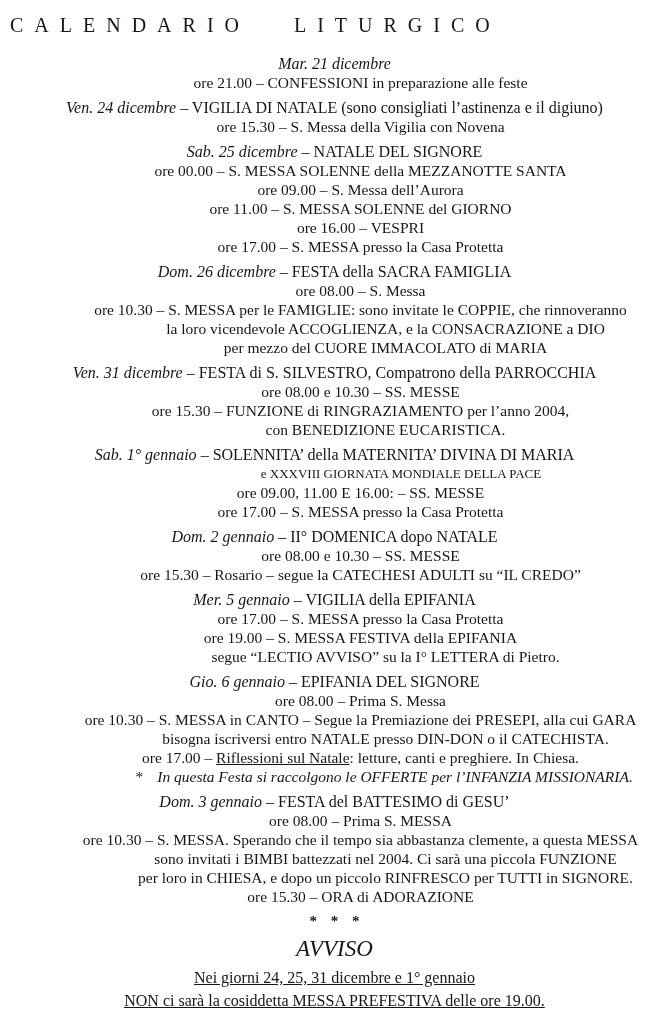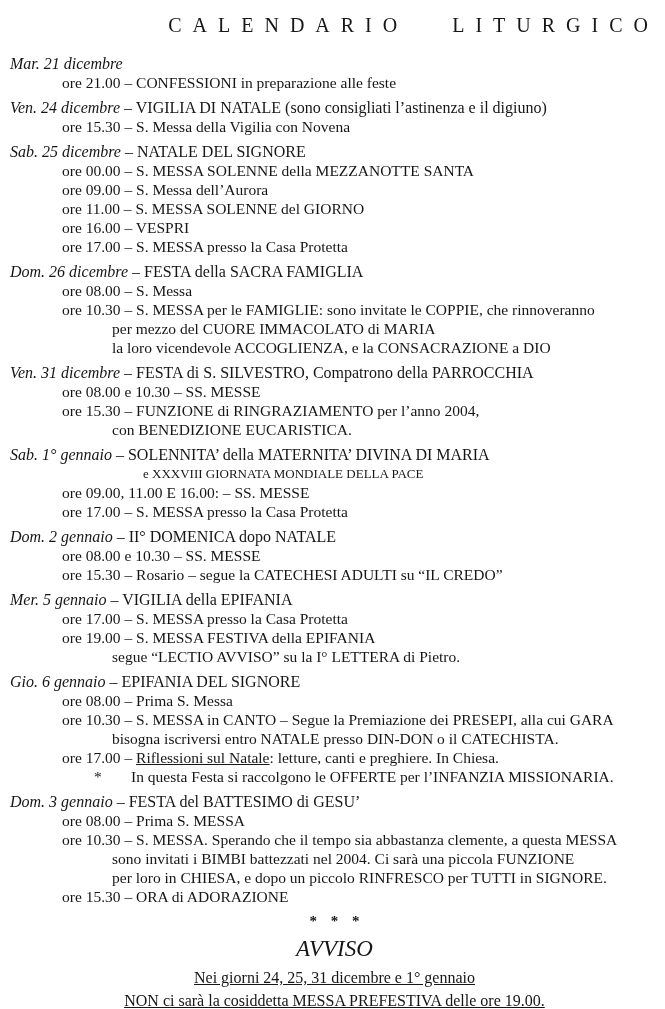--- a/index.html
+++ b/index.html
@@ -13,36 +13,36 @@
   body {
     color: #161616;
     font-family: "Liberation Serif", serif;
     font-size: 15.5px;
   }
   .page {
     padding: 12px 6px 0 10px;
     width: 649px;
   }
   .doc-title {
-    text-align: right;
+    text-align: left;
     font-size: 20px;
     font-weight: normal;
     letter-spacing: 0.55em;
     word-spacing: 1.4em;
     line-height: 26px;
     margin: 0 0 16px 0;
     white-space: nowrap;
   }
-  .entry { margin-bottom: 6px; }
+  .entry { margin-bottom: 6px; text-align: center; }
   .line { line-height: 19px; white-space: nowrap; }
   .line.heading { font-size: 16px; }
   .line.time { margin-left: 52px; }
   .line.cont { margin-left: 102px; }
   .line.cont-deep { margin-left: 133px; font-size: 13px; }
-  .line.star { margin-left: 84px; }
+  .line.star { margin-left: 84px; font-style: italic; }
   .star-mark { display: inline-block; width: 37px; }
   .it { font-style: italic; }
   .ul { text-decoration: underline; }
   .footer { text-align: center; margin-top: 2px; }
   .separator {
     font-weight: bold;
     word-spacing: 10px;
     line-height: 18px;
     font-size: 15px;
   }
@@ -80,22 +80,22 @@
         <div class="line time"><span>ore 00.00 – S. MESSA SOLENNE della MEZZANOTTE SANTA</span></div>
         <div class="line time"><span>ore 09.00 – S. Messa dell’Aurora</span></div>
         <div class="line time"><span>ore 11.00 – S. MESSA SOLENNE del GIORNO</span></div>
         <div class="line time"><span>ore 16.00 – VESPRI</span></div>
         <div class="line time"><span>ore 17.00 – S. MESSA presso la Casa Protetta</span></div>
       </div>
       <div class="entry">
         <div class="line heading"><span class="it">Dom. 26 dicembre</span><span> – FESTA della SACRA FAMIGLIA</span></div>
         <div class="line time"><span>ore 08.00 – S. Messa</span></div>
         <div class="line time"><span>ore 10.30 – S. MESSA per le FAMIGLIE: sono invitate le COPPIE, che rinnoveranno</span></div>
+        <div class="line cont"><span>la loro vicendevole ACCOGLIENZA, e la CONSACRAZIONE a DIO</span></div>
         <div class="line cont"><span>per mezzo del CUORE IMMACOLATO di MARIA</span></div>
-        <div class="line cont"><span>la loro vicendevole ACCOGLIENZA, e la CONSACRAZIONE a DIO</span></div>
       </div>
       <div class="entry">
         <div class="line heading"><span class="it">Ven. 31 dicembre</span><span> – FESTA di S. SILVESTRO, Compatrono della PARROCCHIA</span></div>
         <div class="line time"><span>ore 08.00 e 10.30 – SS. MESSE</span></div>
         <div class="line time"><span>ore 15.30 – FUNZIONE di RINGRAZIAMENTO per l’anno 2004,</span></div>
         <div class="line cont"><span>con BENEDIZIONE EUCARISTICA.</span></div>
       </div>
       <div class="entry">
         <div class="line heading"><span class="it">Sab. 1° gennaio</span><span> – SOLENNITA’ della MATERNITA’ DIVINA DI MARIA</span></div>
         <div class="line cont-deep"><span>e XXXVIII GIORNATA MONDIALE DELLA PACE</span></div>

